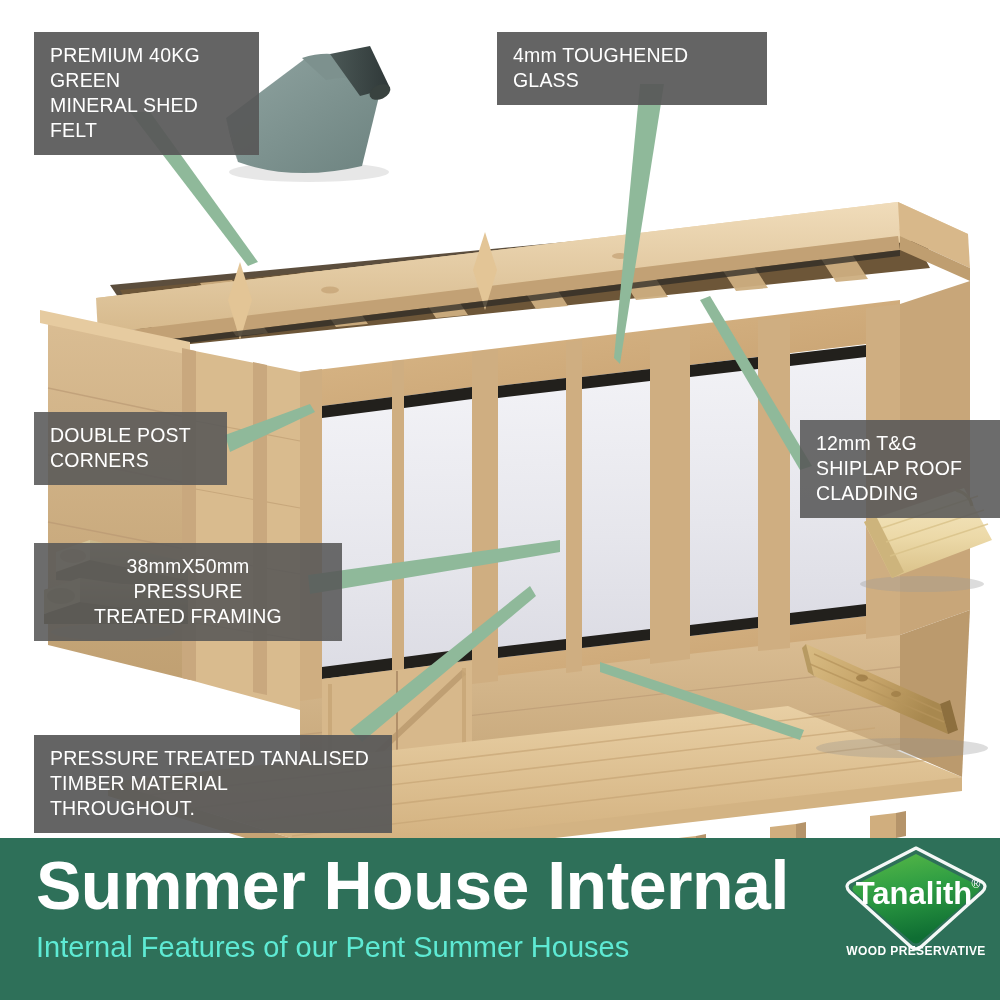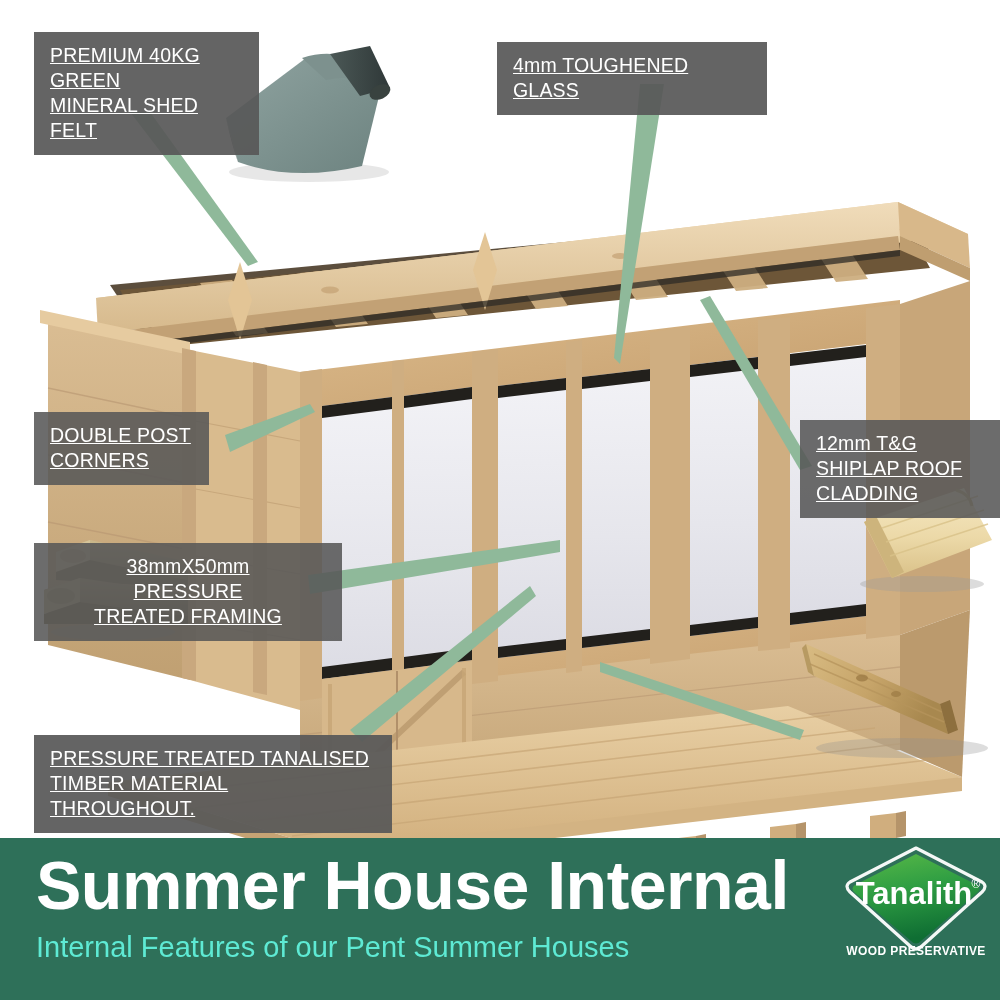--- a/index.html
+++ b/index.html
@@ -23,27 +23,26 @@
   .callout{
     position:absolute;
     background:rgba(88,88,88,0.88);
     color:#ffffff;
     font-size:19.5px;
     line-height:25px;
     letter-spacing:0.2px;
     padding:11px 16px 12px 16px;
     box-sizing:border-box;
     white-space:pre-line;
-    text-decoration:underline;
   }
   .callout.solid{background:rgba(88,88,88,0.93);}
 
   #c-felt   {left:34px;  top:32px;  width:225px;}
-  #c-glass  {left:497px; top:32px;  width:270px;margin-top:10px;}
-  #c-posts  {left:34px;  top:412px; width:175px;}
+  #c-glass  {left:497px; top:32px;  width:270px;}
+  #c-posts  {left:34px;  top:412px; width:193px;}
   #c-fram   {left:34px;  top:543px; width:308px; text-align:center;}
   #c-tan    {left:34px;  top:735px; width:358px;}
   #c-ship   {left:800px; top:420px; width:208px;}
   #c-floor  {left:800px; top:740px; width:200px;}
 
   
   .sample{position:absolute;}
   #s-felt {left:214px; top:40px;  width:180px; height:145px;}
   #s-tim  {left:38px;  top:532px; width:150px; height:110px;}
   #s-ship {left:846px; top:480px; width:152px; height:115px;}

